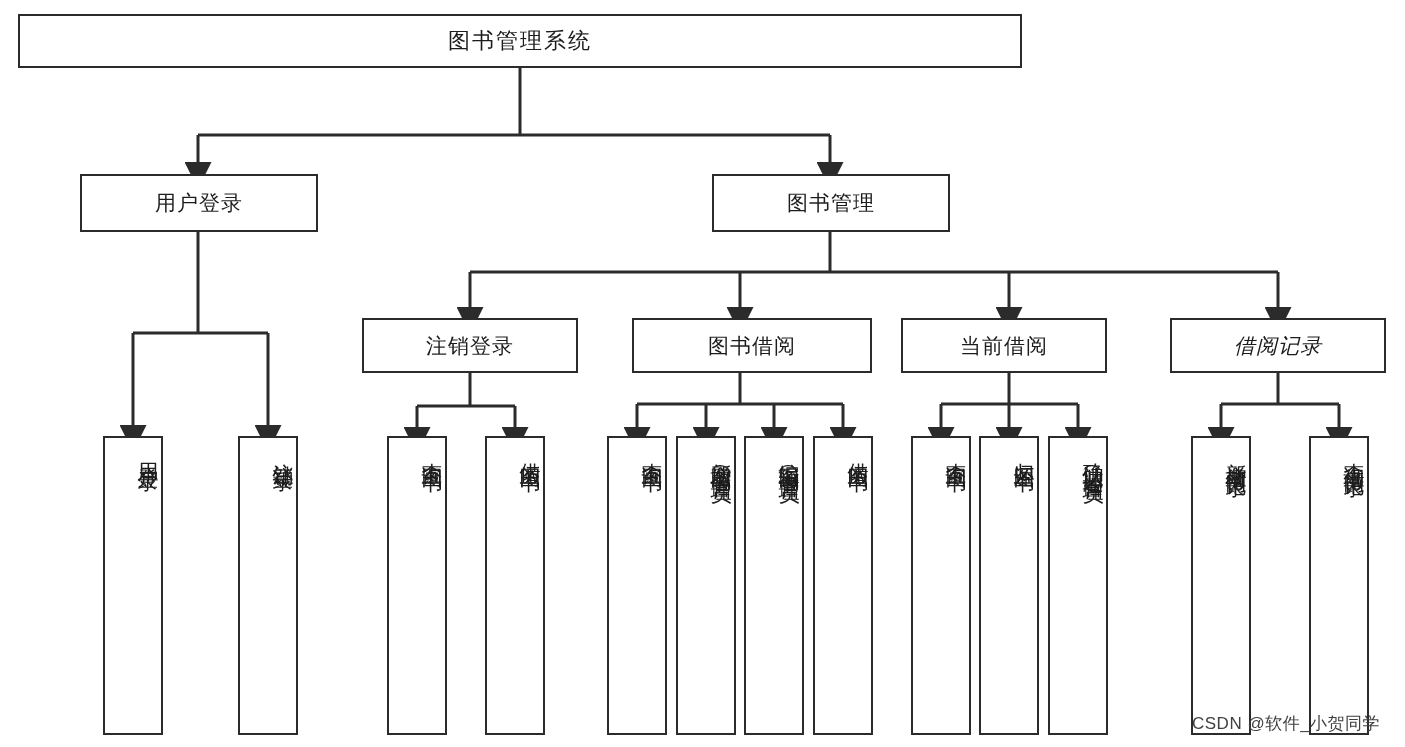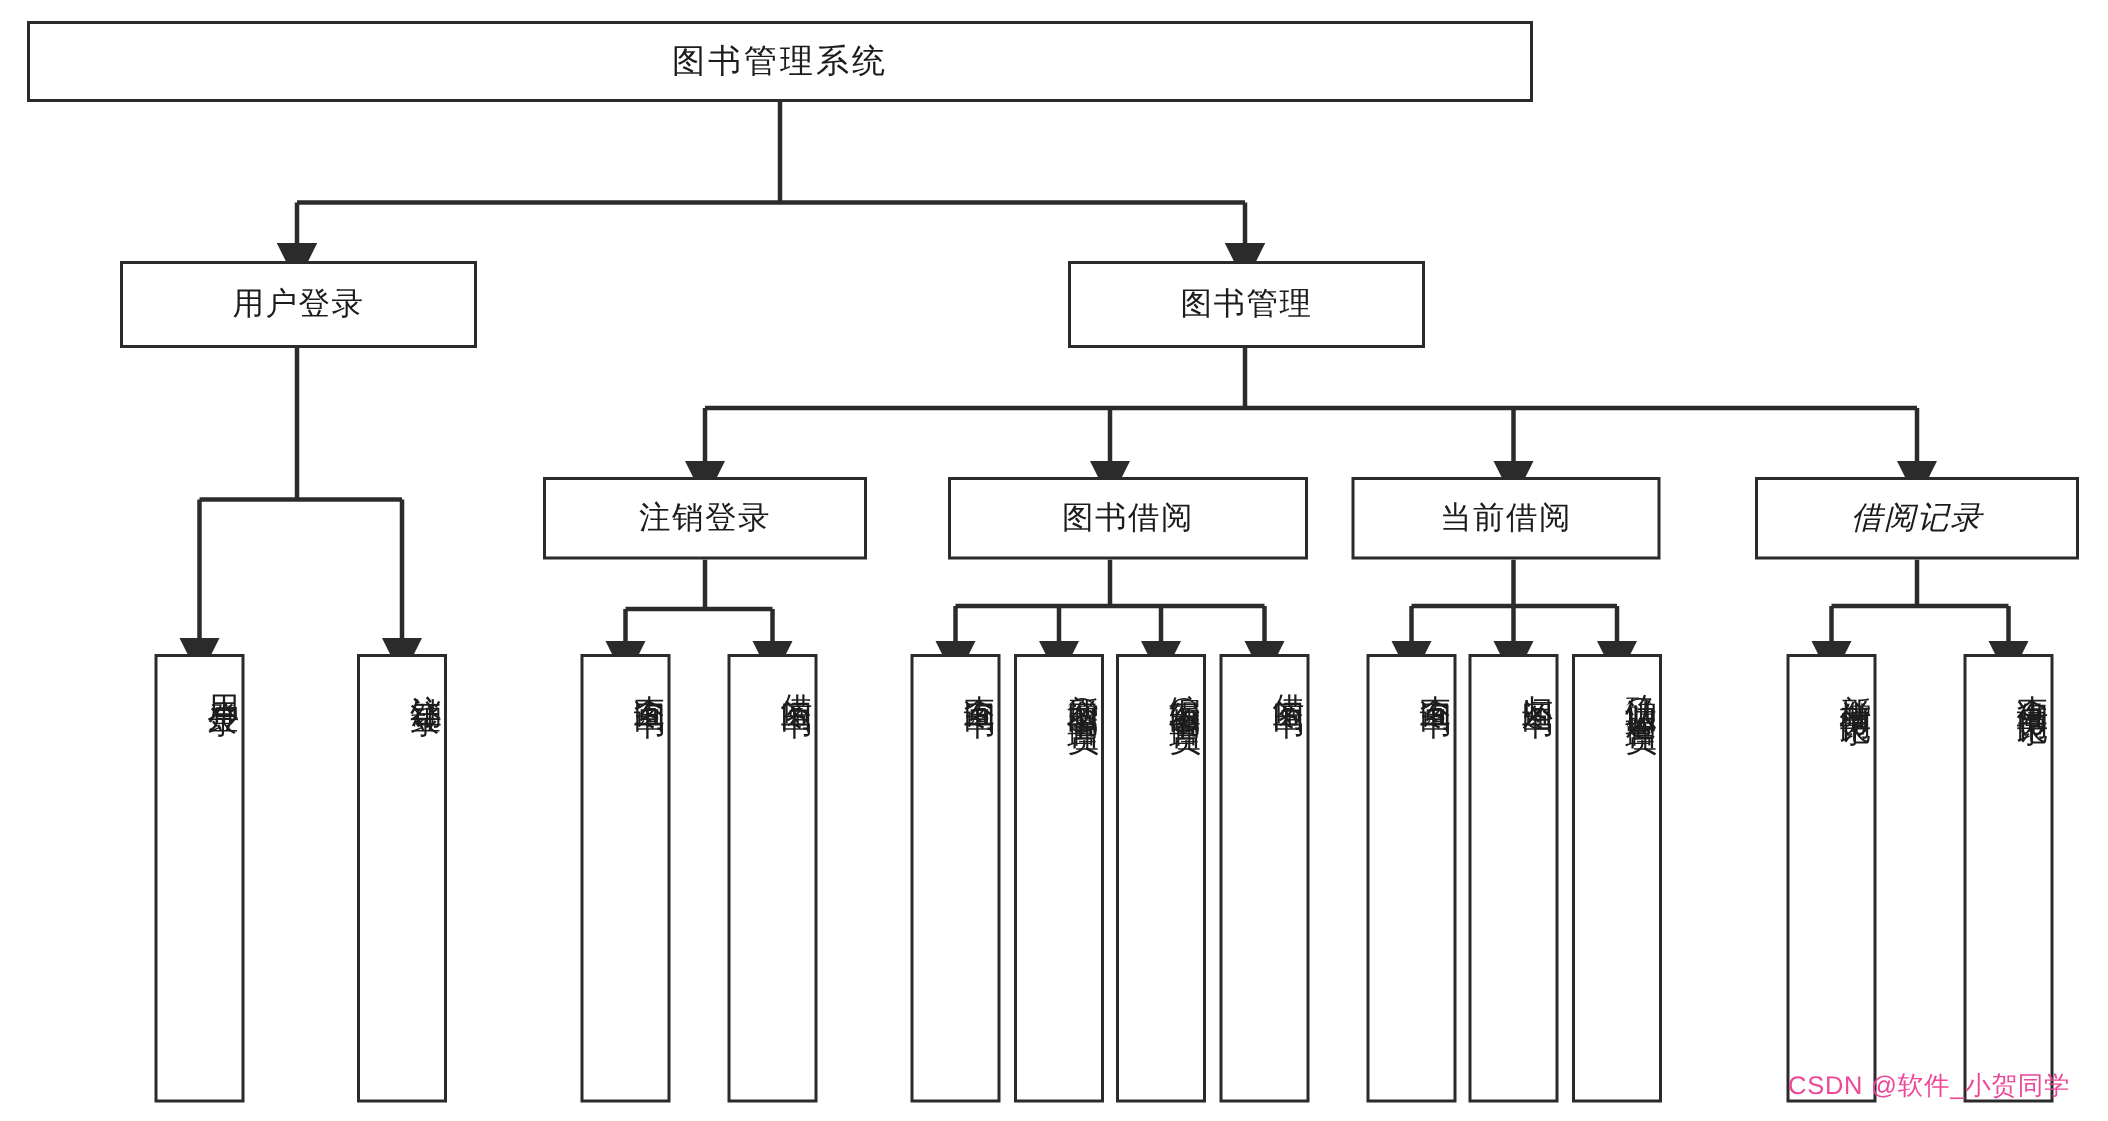--- a/index.html
+++ b/index.html
@@ -58,21 +58,21 @@
     justify-content: flex-start;
   }
   .node-v > span {
     display: block;
     width: 100%;
     text-align: left;
   }
   .watermark {
     position: absolute;
     font-size: 17px;
-    color: #ec4899;
+    color: #404040;
     white-space: nowrap;
     letter-spacing: 0.5px;
   }
 </style>
 </head>
 <body>
 
 <div id="diagram-root">
 
   <svg id="connector-layer" viewBox="0 0 1405 747" width="1405" height="747" xmlns="http://www.w3.org/2000/svg">

